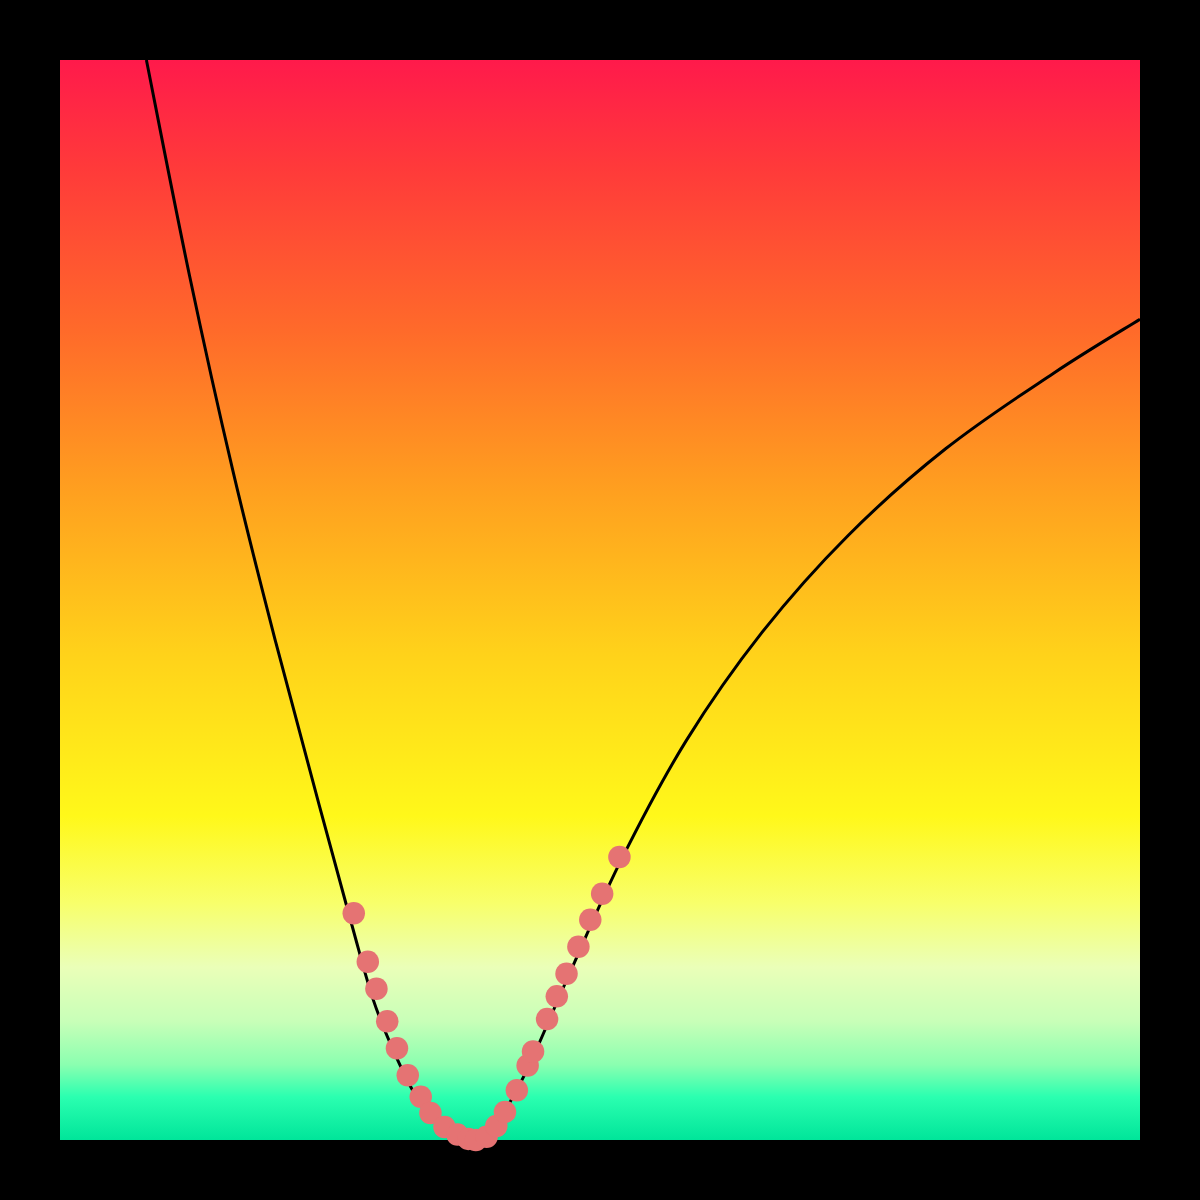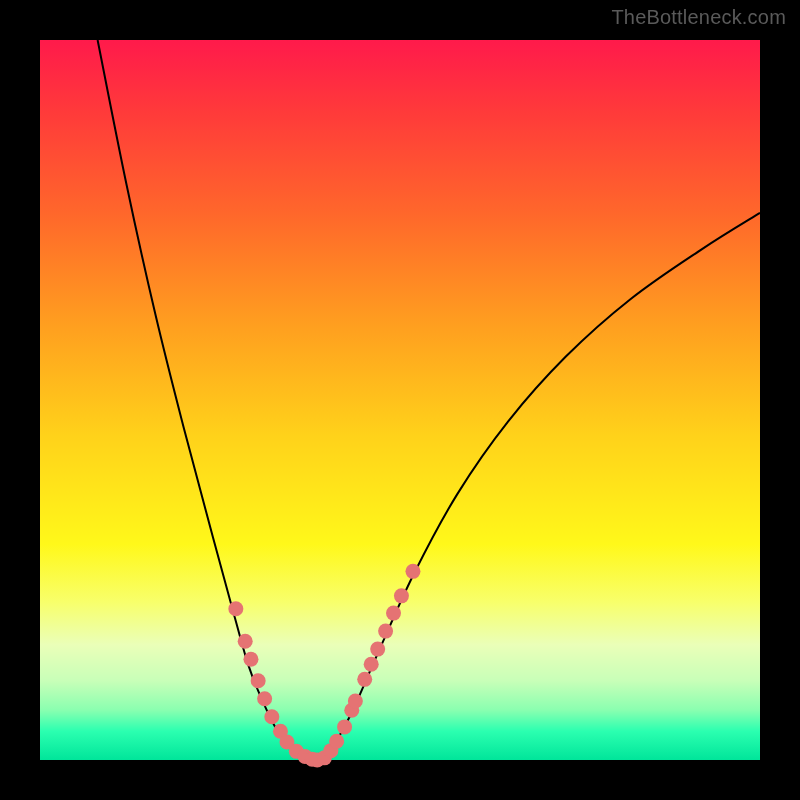--- a/index.html
+++ b/index.html
@@ -54,21 +54,20 @@
     top: 0;
     width: 720px;
     height: 720px;
     overflow: visible;
   }
 </style>
 </head>
 <body>
 
 <div class="frame">
-  <div class="watermark">TheBottleneck.com</div>
   <div class="plot">
     <svg class="curve" viewBox="0 0 720 720">
       <g id="curve-group">
           <path d="M 57.6 0 C 62.784 25.919999999999998, 76.032 94.752, 86.39999999999999 144 C 96.76799999999999 193.248, 104.83200000000001 229.53600000000003, 115.2 273.6 C 125.568 317.66400000000004, 133.632 348.624, 144 388.8 C 154.368 428.976, 163.72799999999998 463.10400000000004, 172.79999999999998 496.8 C 181.87199999999999 530.496, 187.92000000000002 552.672, 194.4 576 C 200.88 599.328, 203.61599999999999 610.848, 208.79999999999998 626.4 C 213.98399999999998 641.952, 218.016 650.736, 223.2 662.4 C 228.384 674.064, 232.41600000000003 682.7760000000001, 237.60000000000002 691.2 C 242.78400000000002 699.624, 248.11199999999997 704.6640000000001, 251.99999999999997 709.2 C 255.88799999999998 713.736, 256.608 714.456, 259.2 716.4 C 261.792 718.3439999999999, 263.808 719.352, 266.4 720 C 268.99199999999996 720.648, 272.30400000000003 720, 273.6 720" fill="none" stroke="#000000" stroke-width="2"></path>
           <path d="M 273.6 720 C 276.192 718.704, 281.52 720.5759999999999, 288 712.8 C 294.48 705.024, 300.528 694.944, 309.6 676.8 C 318.672 658.656, 326.736 637.92, 338.4 612 C 350.06399999999996 586.08, 360.14400000000006 561.3119999999999, 374.40000000000003 532.8 C 388.656 504.28799999999995, 400.75199999999995 480.81600000000003, 417.59999999999997 453.6 C 434.448 426.384, 448.56 406.22400000000005, 468 381.6 C 487.44 356.976, 503.56800000000004 338.83199999999994, 525.6 316.79999999999995 C 547.6320000000001 294.768, 565.776 278.64, 590.4 259.2 C 615.024 239.76, 639.072 224.352, 662.4 208.8 C 685.728 193.24800000000002, 709.632 179.27999999999997, 720 172.79999999999995" fill="none" stroke="#000000" stroke-width="2"></path>
         </g>
       <g id="marker-group">
           <circle cx="195.84" cy="568.8" r="7.5" fill="#e57373"></circle>
           <circle cx="205.2" cy="601.2" r="7.5" fill="#e57373"></circle>
           <circle cx="210.95999999999998" cy="619.2" r="7.5" fill="#e57373"></circle>

